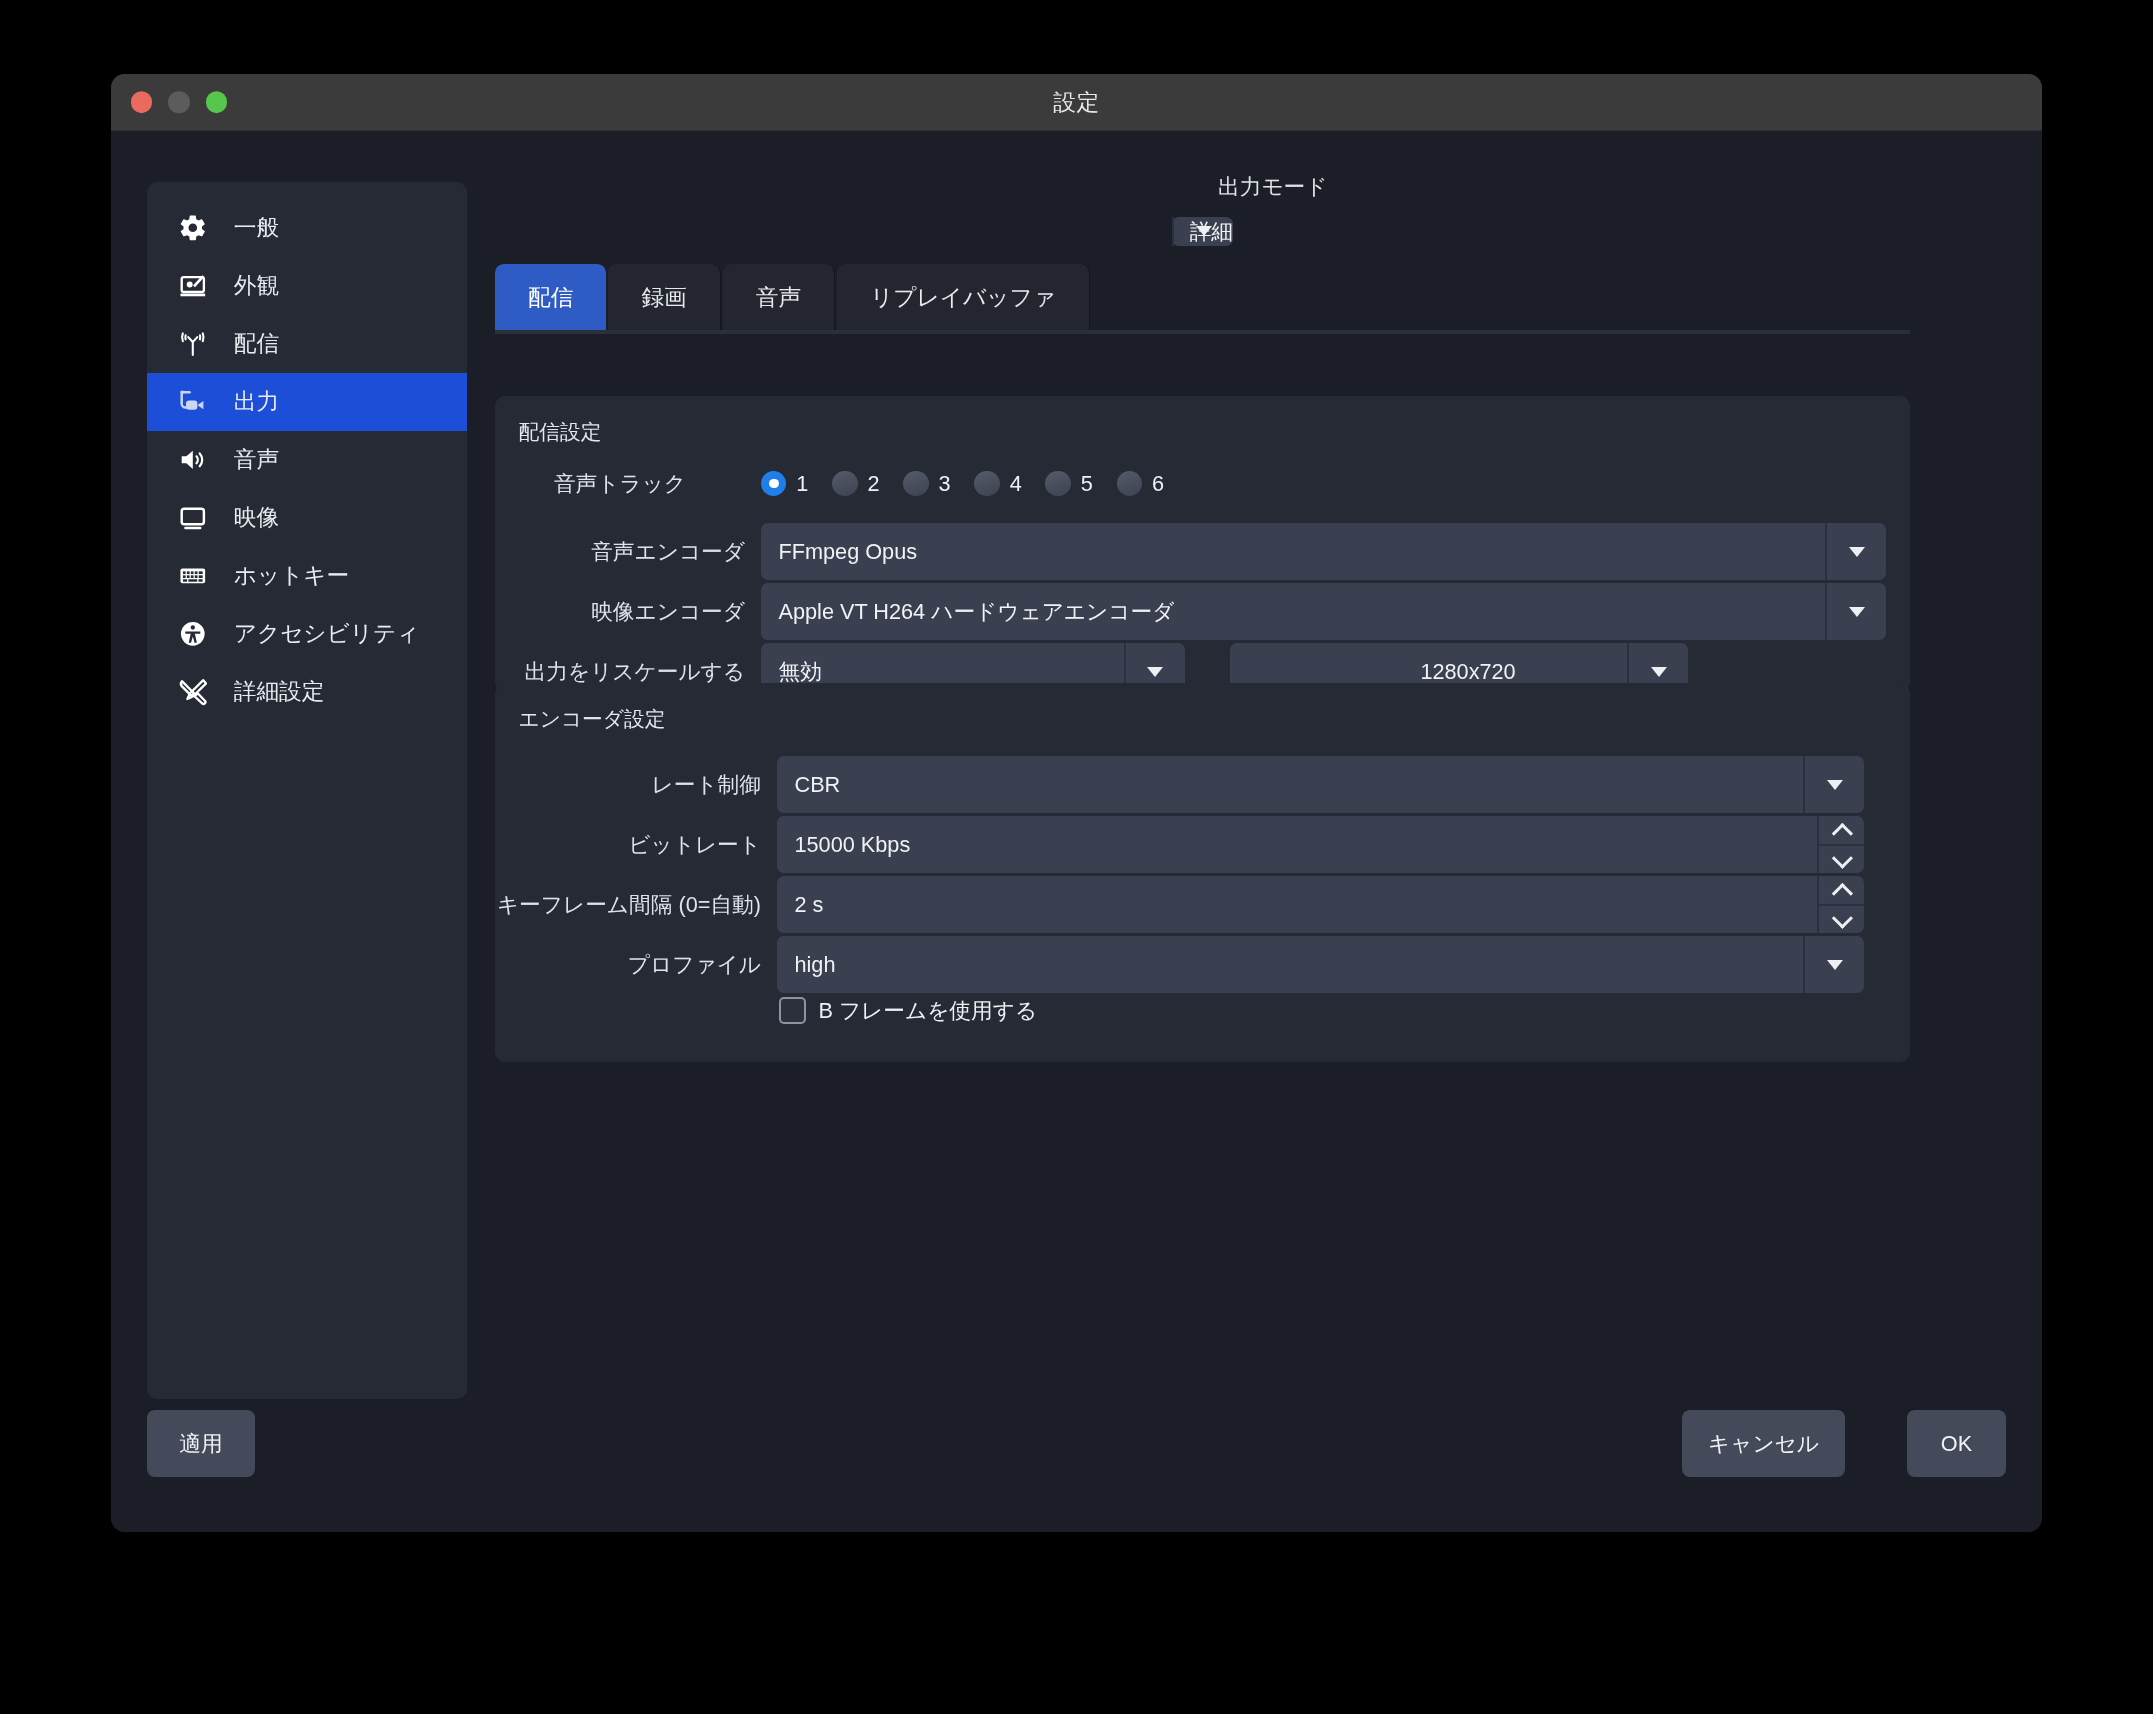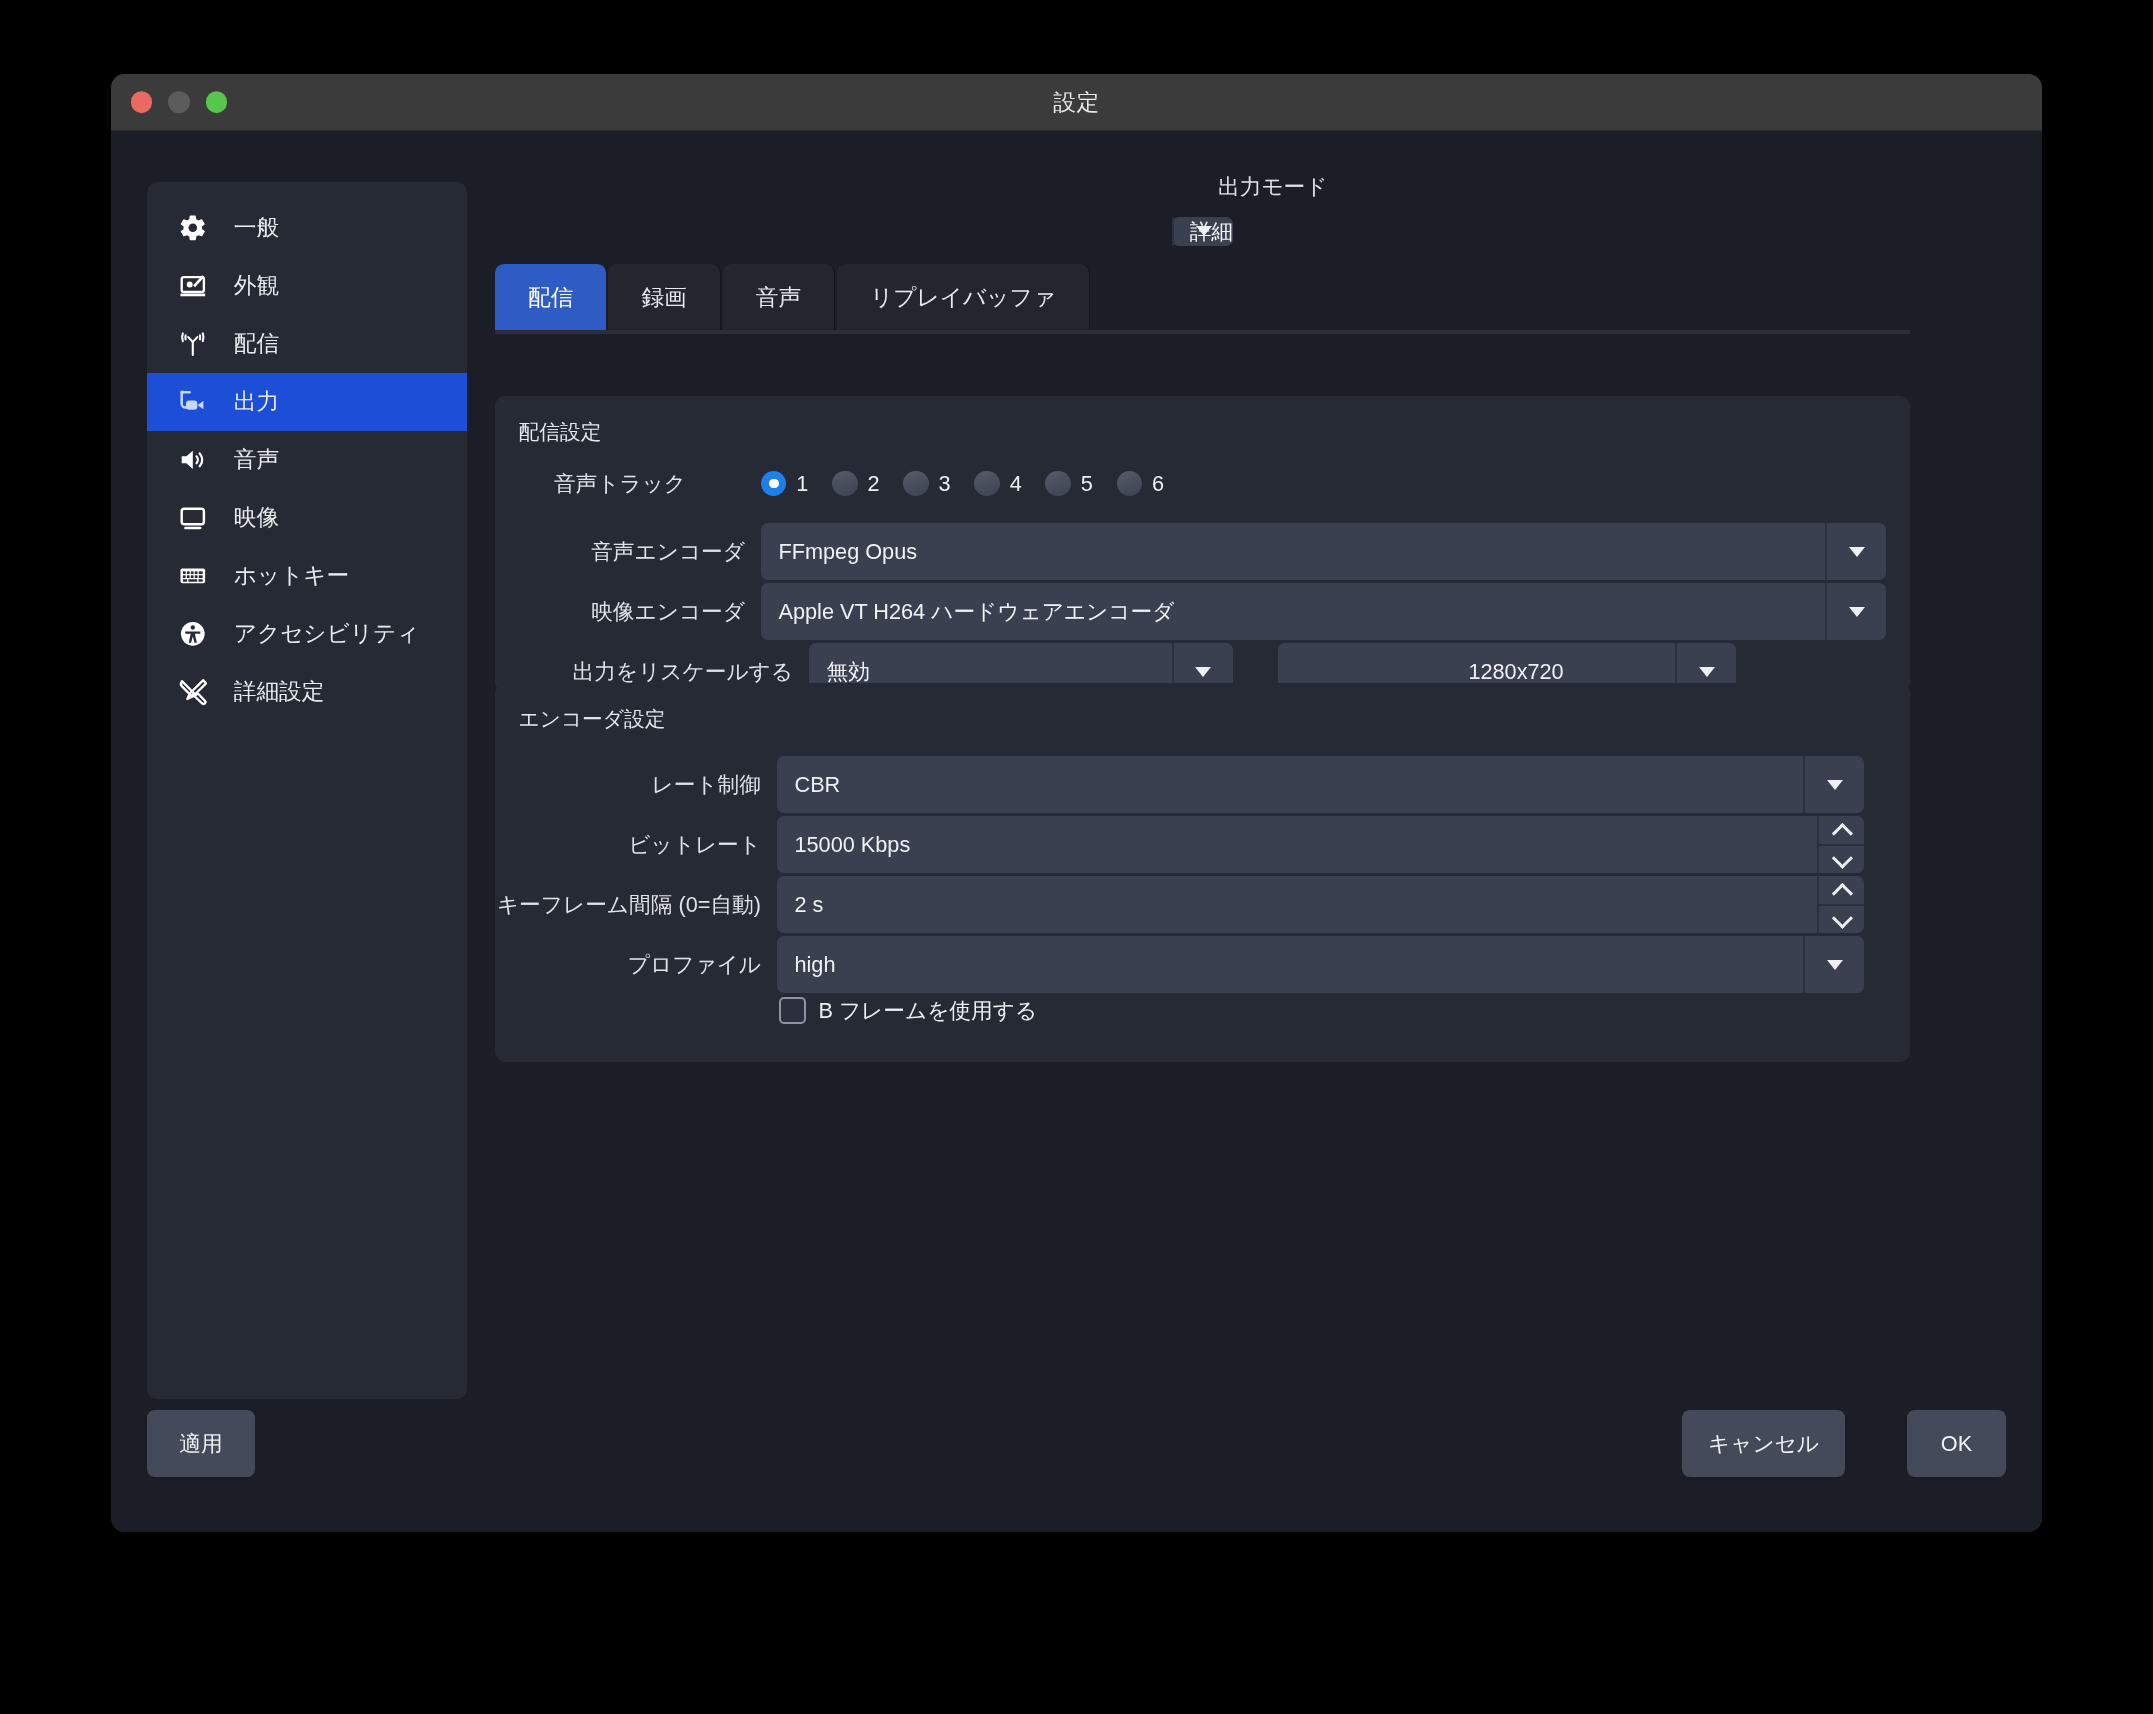--- a/index.html
+++ b/index.html
@@ -502,21 +502,21 @@
         </div>
 
         <div class="frow" style="left:0; top:187px; width:1391px;">
           <span class="flabel" style="width:250px;">映像エンコーダ</span>
           <div class="combo" style="flex:1">
             <span class="val">Apple VT H264 ハードウェアエンコーダ</span>
             <span class="arrow"></span>
           </div>
         </div>
 
-        <div class="frow" style="left:0; top:247px; width:1391px;padding-left:48px;">
+        <div class="frow" style="left:0; top:247px; width:1391px;">
           <span class="flabel" style="width:250px;">出力をリスケールする</span>
           <div class="combo" style="width:424px">
             <span class="val">無効</span>
             <span class="arrow"></span>
           </div>
           <div class="combo" style="width:458px; margin-left:29.6px;justify-content:center;">
             <span class="val">1280x720</span>
             <span class="arrow"></span>
           </div>
         </div>

